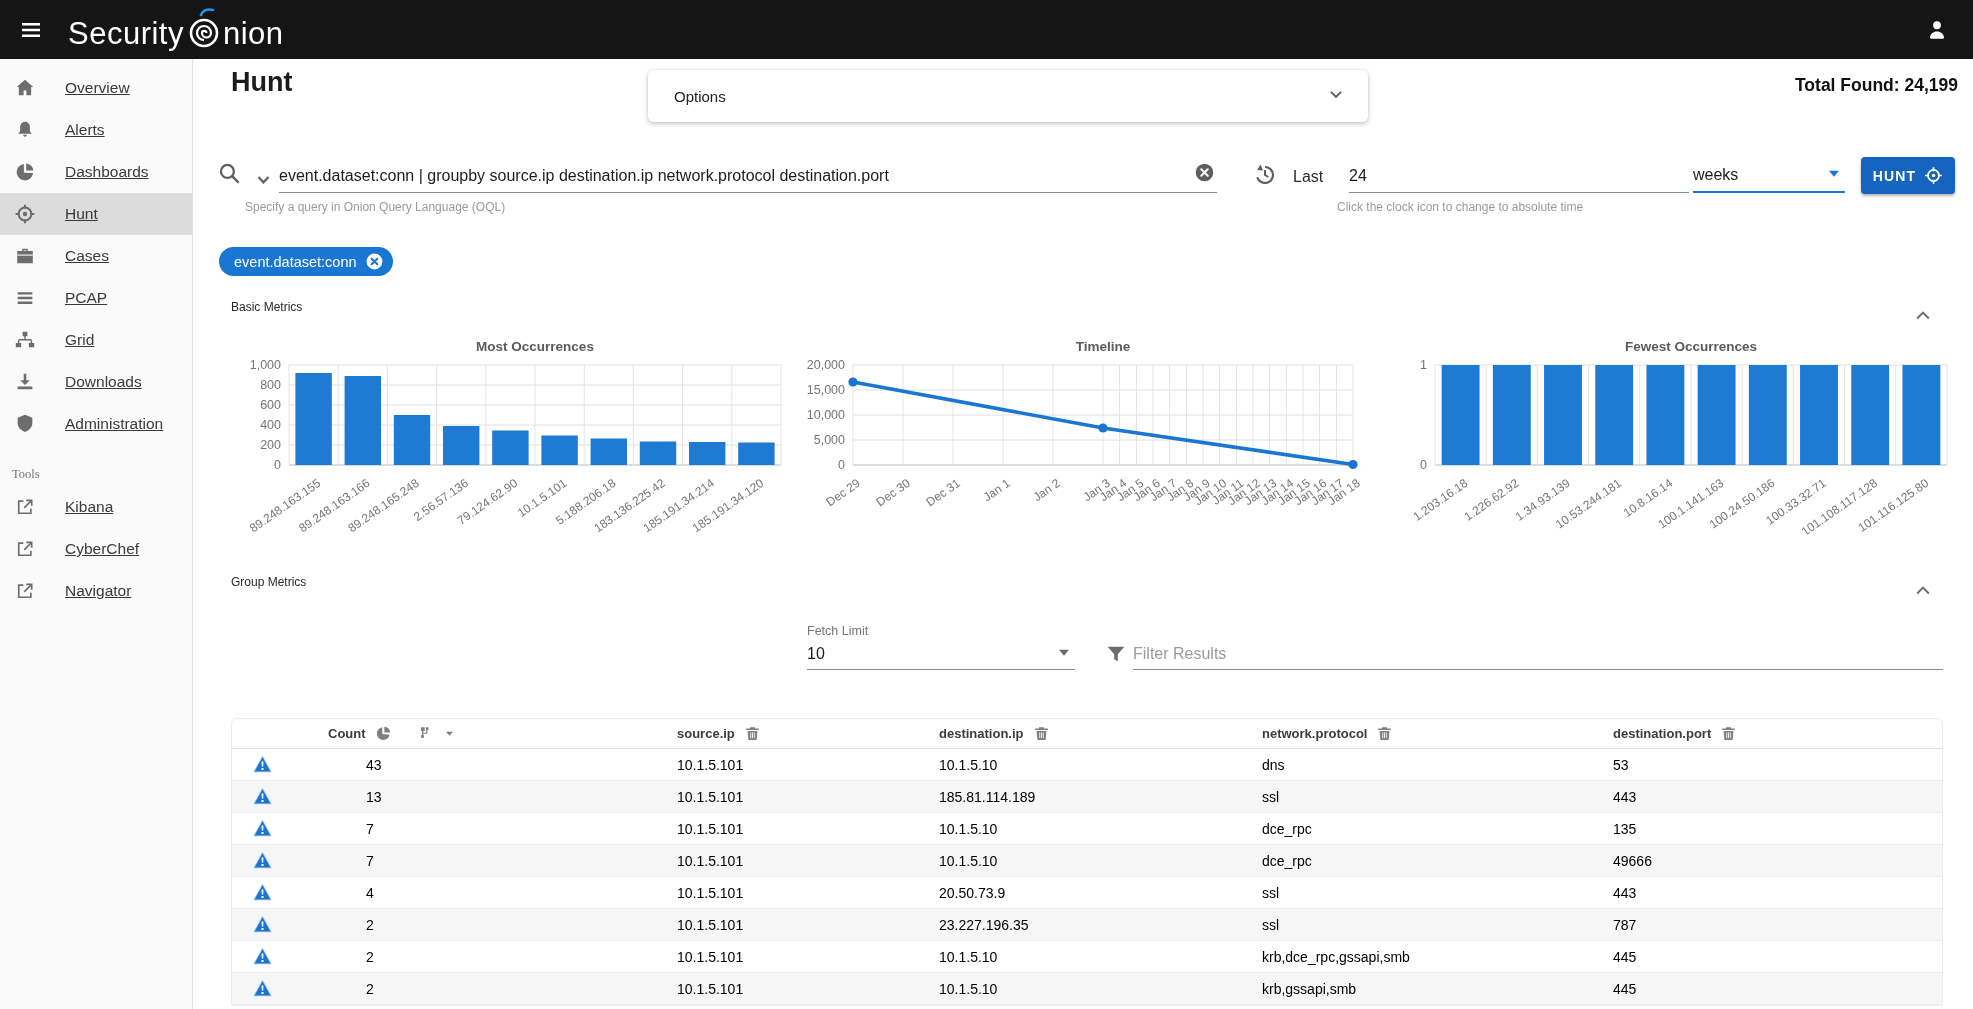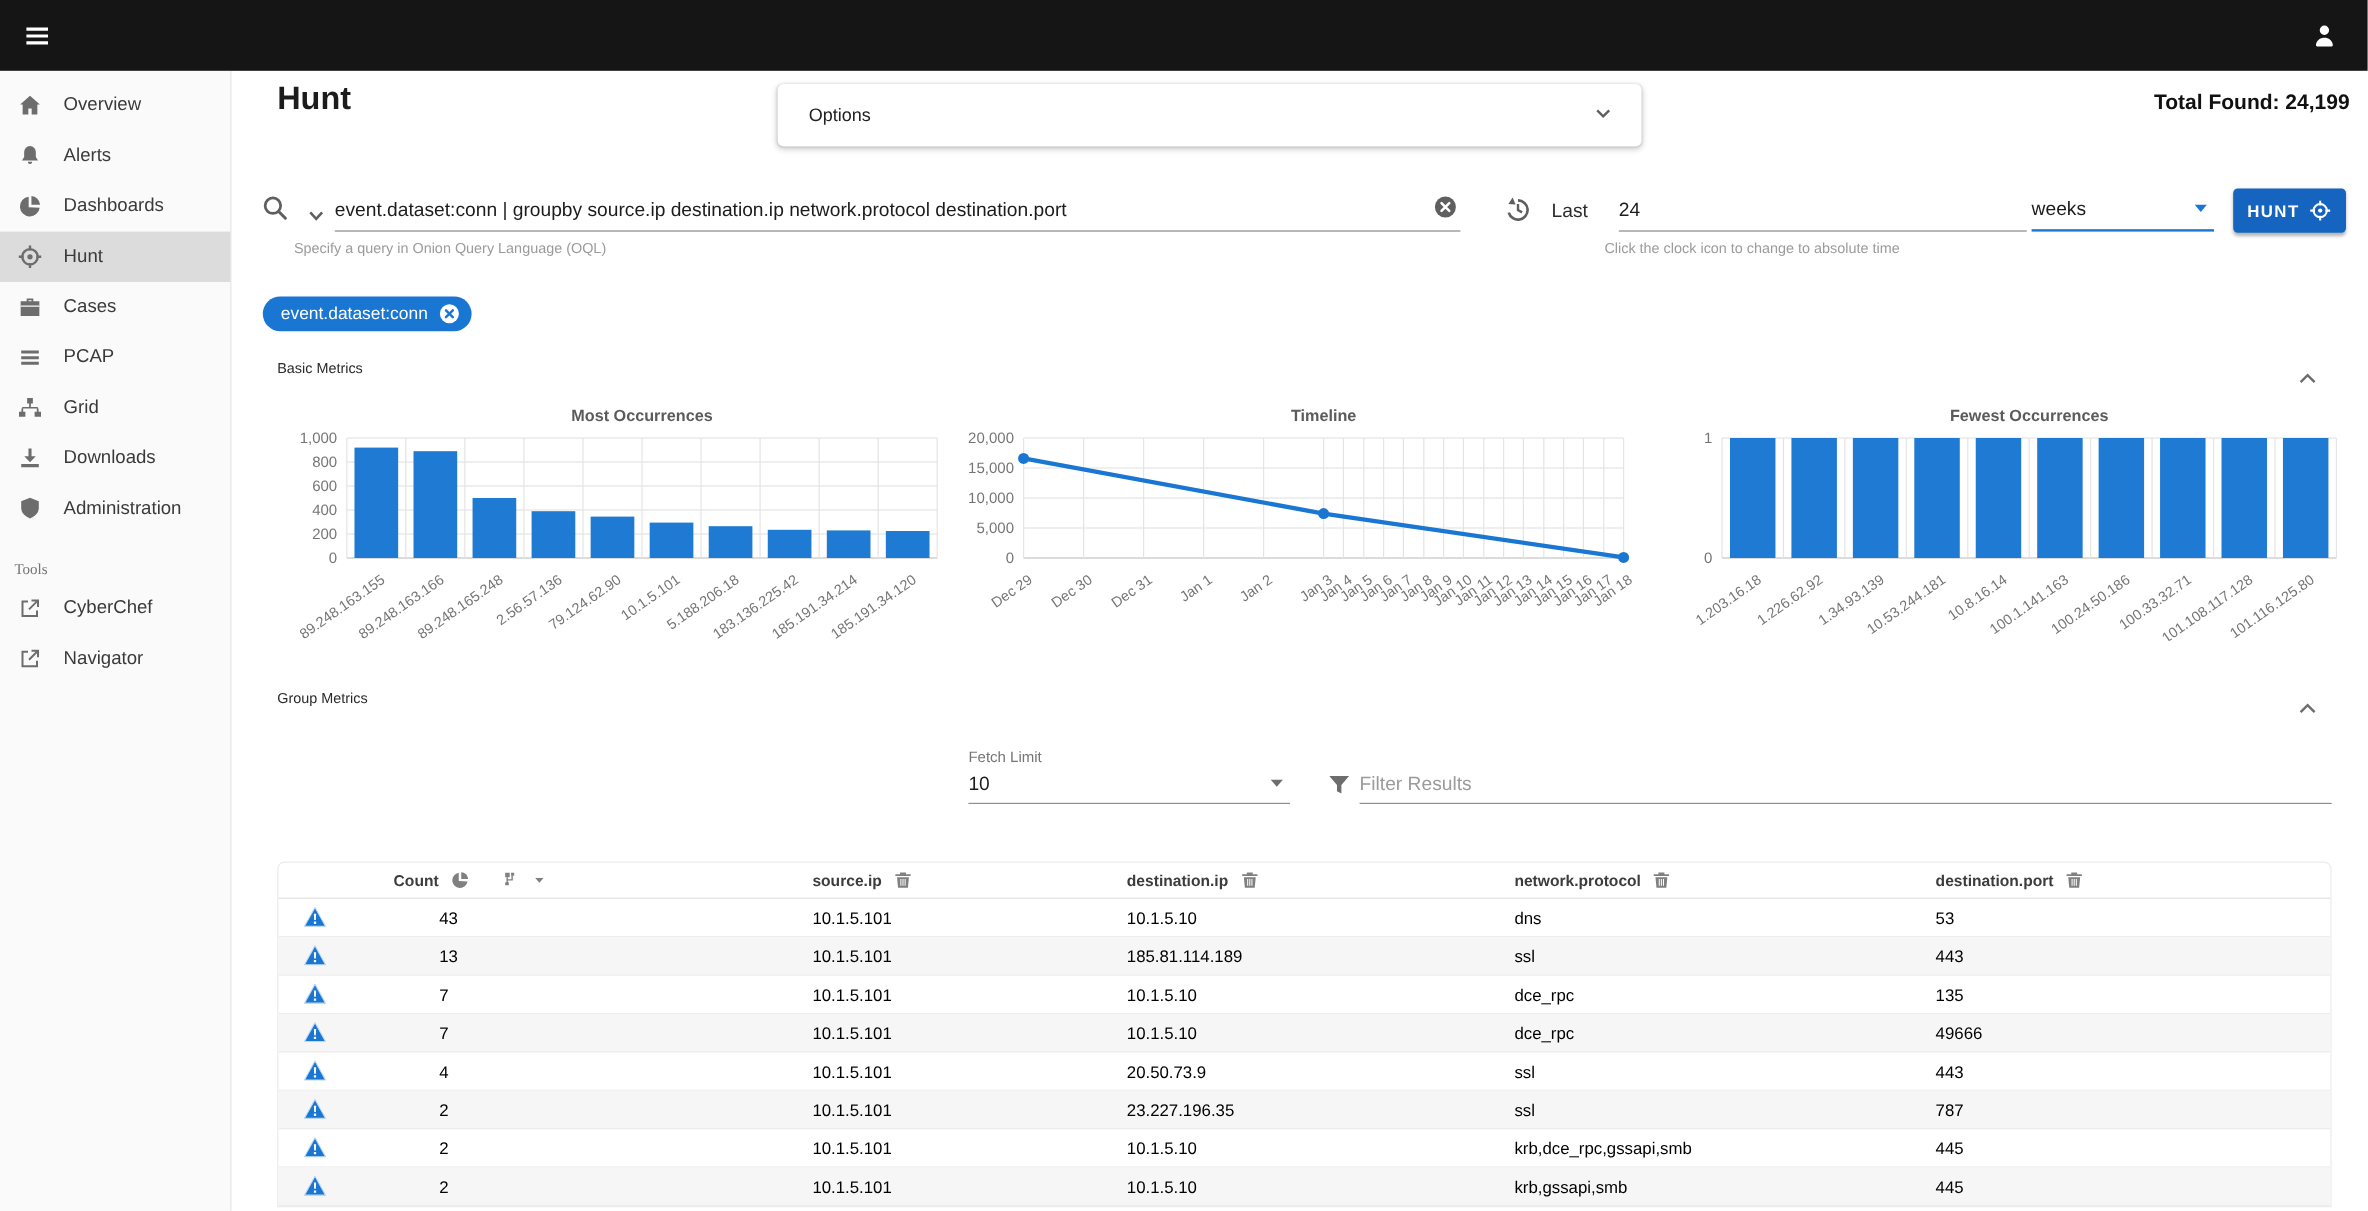--- a/index.html
+++ b/index.html
@@ -15,21 +15,21 @@
            margin-left:14px; font-weight:400; }
   .brand .onion { margin:0 1px -5px 2px; }
   .appbar-right { margin-left:auto; margin-right:16px; color:#fff; display:flex; align-items:center; }
   .iconbtn { width:40px; height:40px; display:flex; align-items:center; justify-content:center; cursor:pointer; }
 
   
   .sidebar { position:absolute; left:0; top:59px; width:193px; bottom:0;
              background:#fafafa; border-right:1px solid #e2e2e2; padding-top:8px; }
   .side-item { height:42px; display:flex; align-items:center; cursor:pointer; color:#3a3a3a; }
   .side-item .ic { width:24px; margin-left:13px; display:flex; justify-content:center; color:#6d6d6d; }
-  .side-item .lbl { margin-left:16px; font-size:15.5px; }
+  .side-item .lbl { margin-left:28px; font-size:15.5px;text-decoration:underline; }
   .side-item.active { background:#dcdcdc; }
   .tools-label { margin:22px 0 4px 12px; font-size:12.5px; color:#757575;font-family:Liberation Serif, serif; }
 
   
   .main { position:absolute; left:193px; top:59px; width:1780px; height:950px; background:#fff; }
   .abs { position:absolute; }
 
   .page-title { left:38px; top:8px; font-size:27px; font-weight:bold; color:#1c1c1c; }
   .options-card { left:455px; top:11px; width:720px; height:52px; background:#fff; border-radius:5px;
                   box-shadow:0 2px 5px rgba(0,0,0,.22), 0 0 2px rgba(0,0,0,.14);
@@ -105,20 +105,31 @@
 </style>
 </head>
 <body>
 
 <div class="appbar">
   <div class="hamburger">
     <svg width="24" height="24" viewBox="0 0 24 24">
         <path fill="currentColor" d="M3 5h18v2.6H3zM3 10.7h18v2.6H3zM3 16.4h18v2.6H3z"></path>
       </svg>
   </div>
+  <div class="brand">
+    <span>Security</span>
+    <span class="onion">
+      <svg width="36" height="42" viewBox="0 0 36 42">
+        <path d="M15 8 Q18 1 27 3" fill="none" stroke="#2196f3" stroke-width="2.6" stroke-linecap="round"></path>
+        <circle cx="18" cy="26" r="13" fill="none" stroke="#fff" stroke-width="2.6"></circle>
+        <path d="M18 33 a7 7 0 1 1 7 -7 a4.5 4.5 0 1 1 -9 0 a2.2 2.2 0 1 1 4.4 0" fill="none" stroke="#fff" stroke-width="2.2"></path>
+      </svg>
+    </span>
+    <span>nion</span>
+  </div>
   <div class="appbar-right">
     <div class="iconbtn">
       <svg width="26" height="26" viewBox="0 0 24 24">
           <path fill="#fff" d="M12 4a3.6 3.6 0 1 1 0 7.2A3.6 3.6 0 0 1 12 4zm-6.5 15c.4-3.6 3.1-5.6 6.5-5.6s6.1 2 6.5 5.6c0 .6-.4 1-1 1h-11c-.6 0-1-.4-1-1z"></path>
         </svg>
     </div>
   </div>
 </div>
 
 <div class="sidebar">
@@ -194,20 +205,29 @@
         <span class="ic">
           <svg width="22" height="22" viewBox="0 0 24 24">
             <path fill="currentColor" d="M12 2l8 3.1V11c0 4.9-3.3 7.7-8 9.8C7.3 18.7 4 15.9 4 11V5.1z"></path>
           </svg>
         </span>
         <span class="lbl">Administration</span>
       </div>
     </div>
   <div class="tools-label">Tools</div>
   <div id="side-tools">
+      <div class="side-item">
+        <span class="ic">
+          <svg width="20" height="20" viewBox="0 0 24 24">
+            <path fill="none" stroke="currentColor" stroke-width="2" d="M10 5H4.5v14.5H19V14"></path>
+            <path fill="none" stroke="currentColor" stroke-width="2" d="M13.5 4H20v6.5M19.5 4.5 11 13"></path>
+          </svg>
+        </span>
+        <span class="lbl">Kibana</span>
+      </div>
       <div class="side-item">
         <span class="ic">
           <svg width="20" height="20" viewBox="0 0 24 24">
             <path fill="none" stroke="currentColor" stroke-width="2" d="M10 5H4.5v14.5H19V14"></path>
             <path fill="none" stroke="currentColor" stroke-width="2" d="M13.5 4H20v6.5M19.5 4.5 11 13"></path>
           </svg>
         </span>
         <span class="lbl">CyberChef</span>
       </div>
       <div class="side-item">

